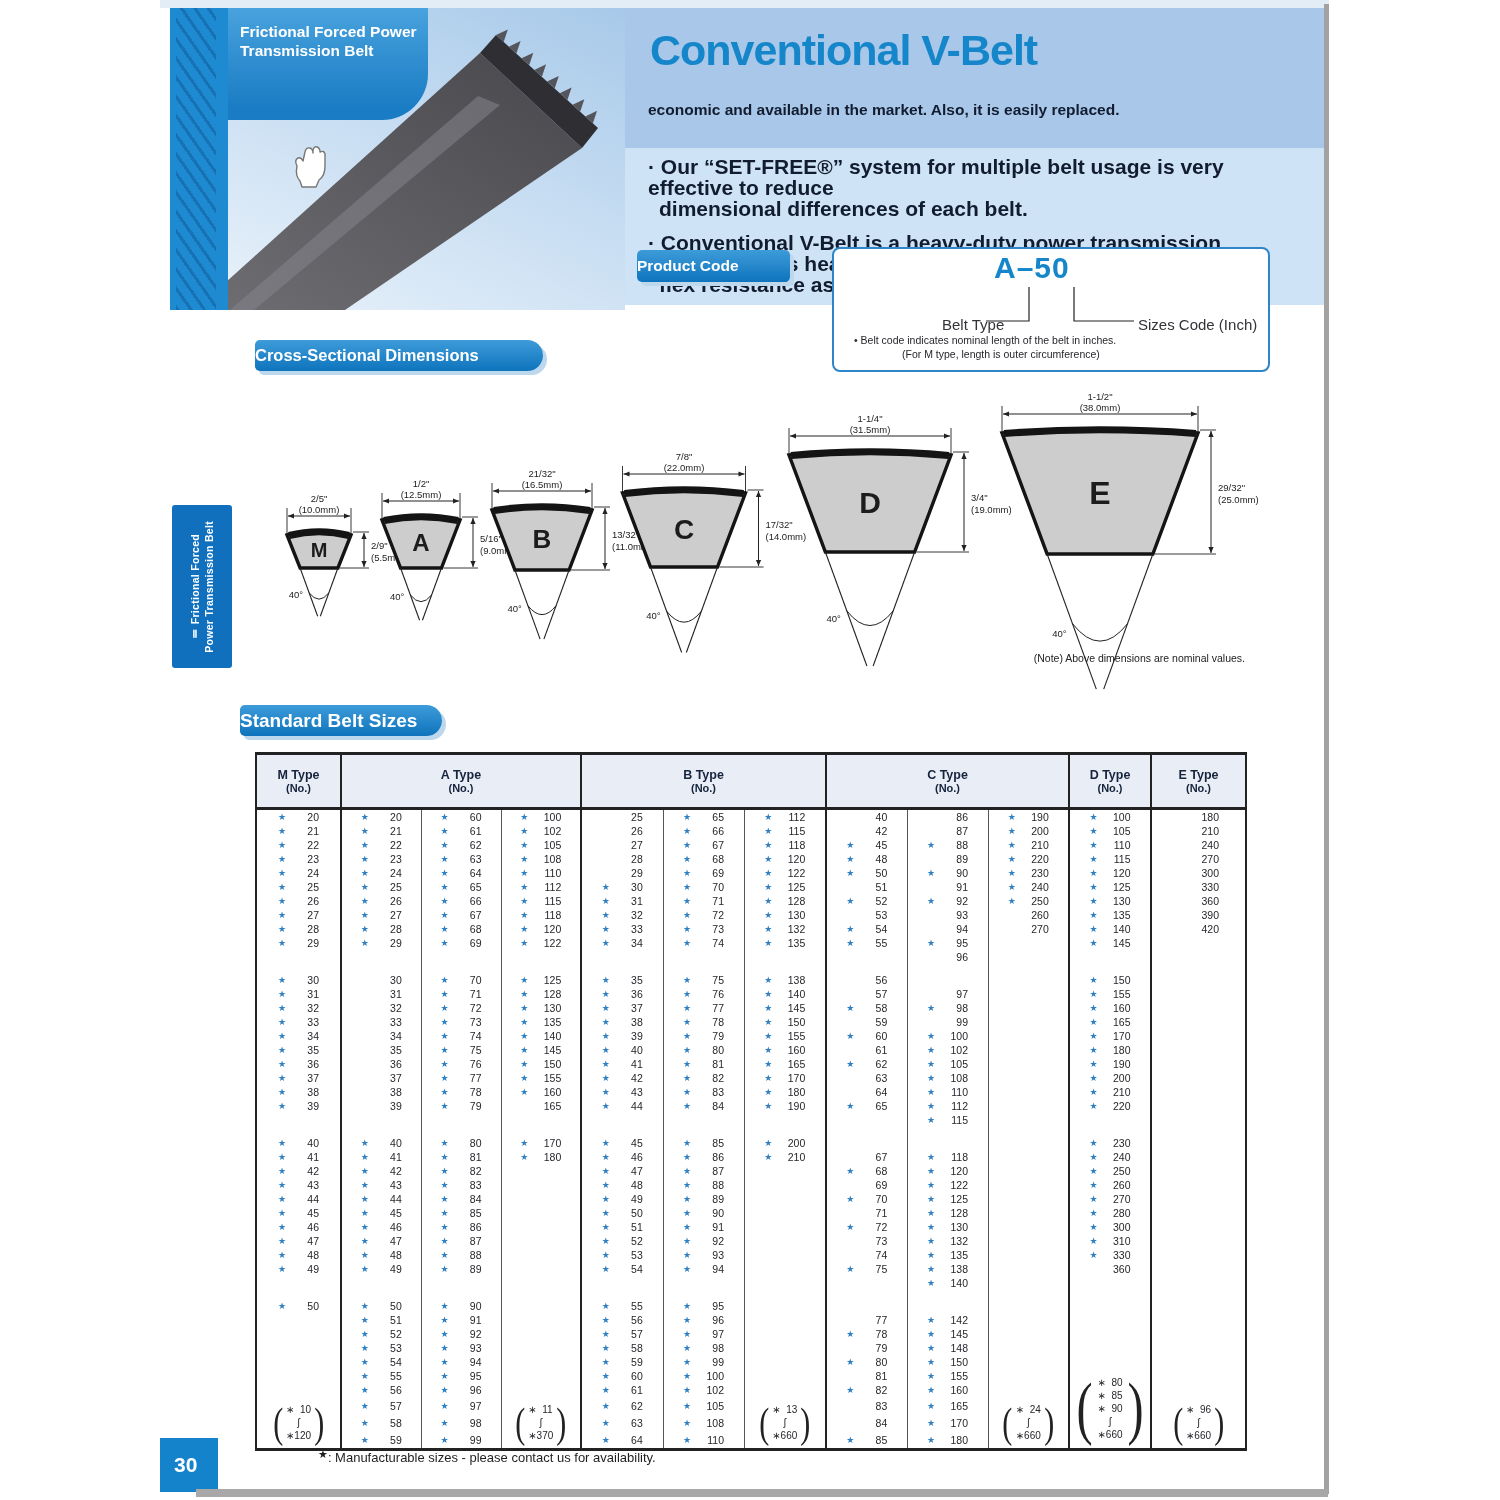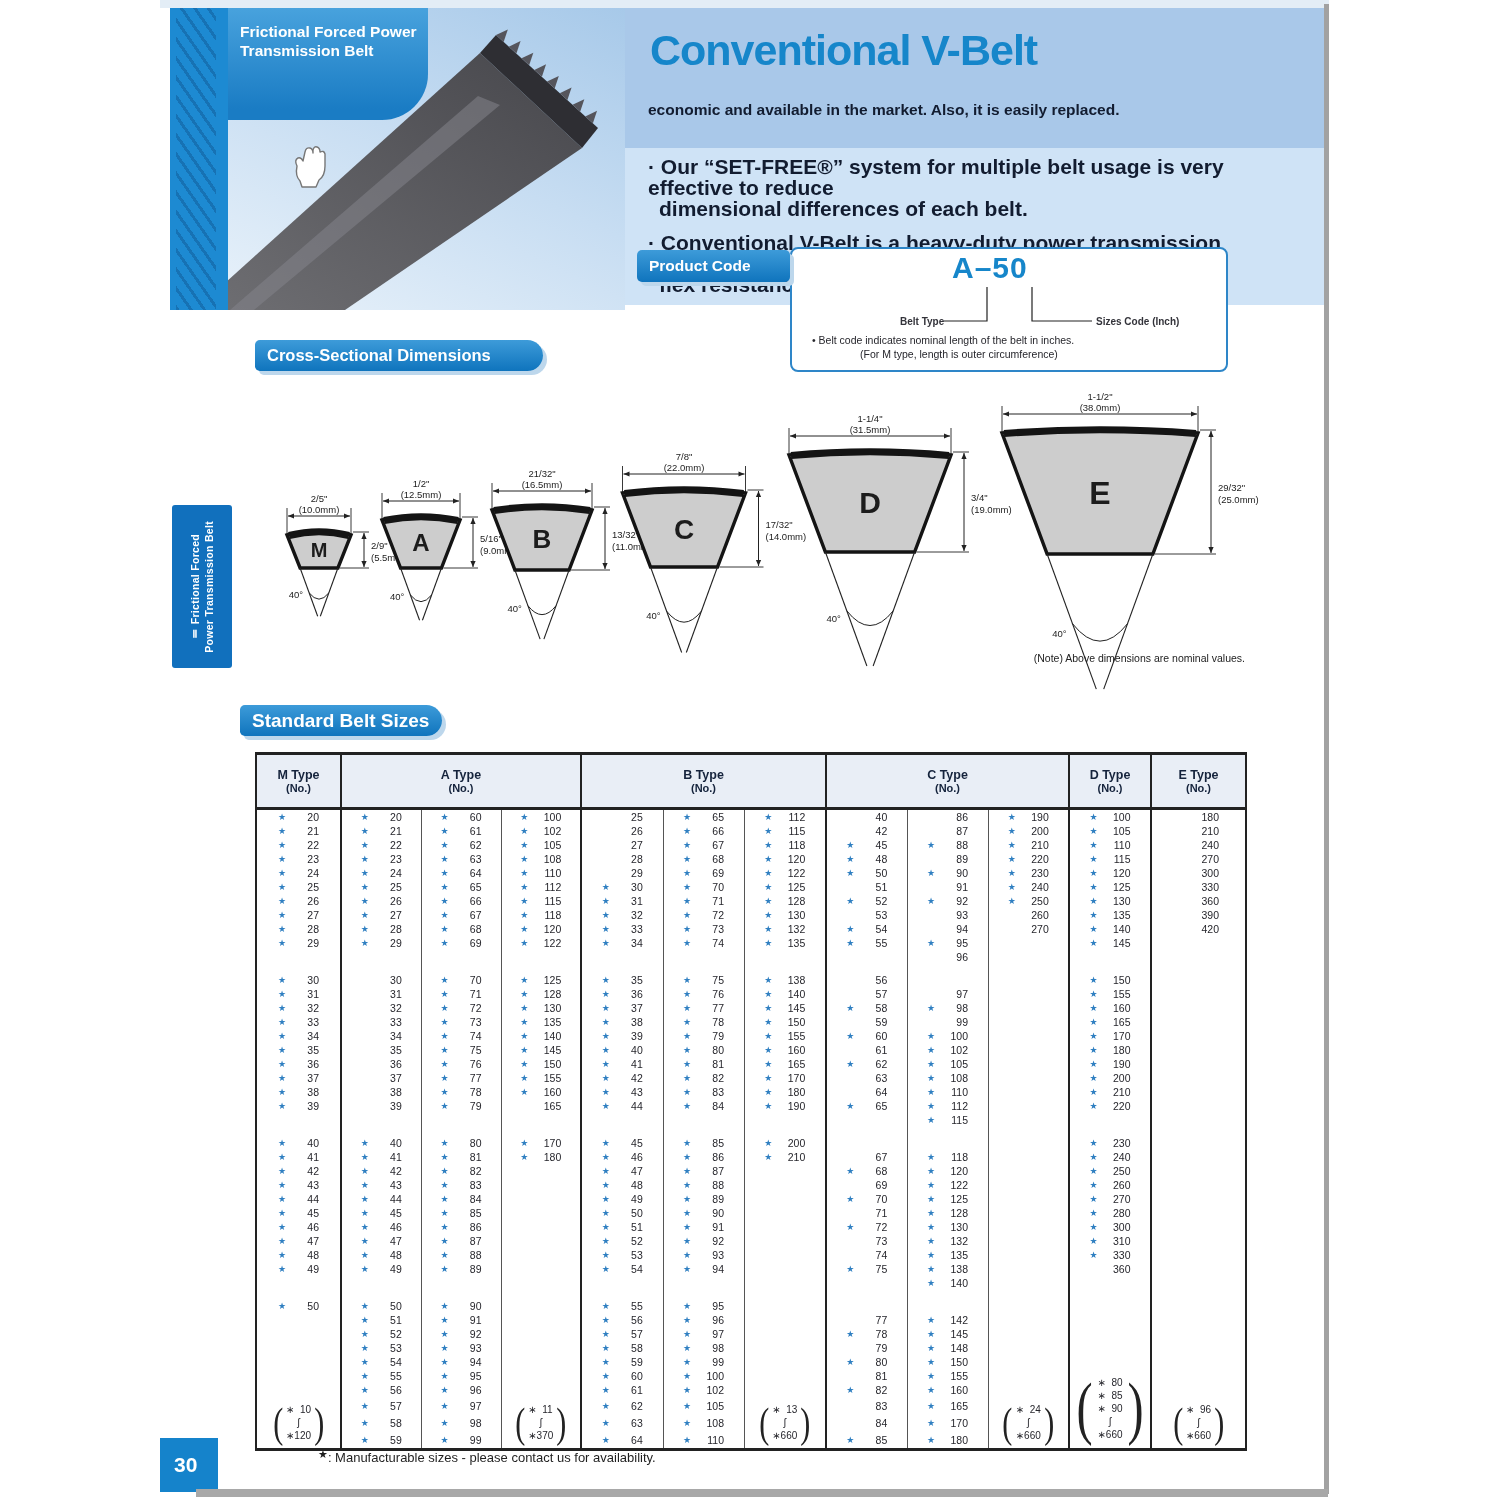--- a/index.html
+++ b/index.html
@@ -28,32 +28,32 @@
   .band-bullets{left:625px;top:148px;width:704px;height:157px;background:#cfe3f6;}
   .title{left:650px;top:26px;font-size:43px;font-weight:bold;color:#1686ca;letter-spacing:-1px;}
   .intro{left:648px;top:99px;width:600px;font-size:15.5px;font-weight:bold;color:#121c30;line-height:21px;}
   .bullets{left:648px;top:156px;width:620px;font-size:21px;font-weight:bold;color:#121c30;line-height:21px;}
   .bullet{margin-bottom:13px;}
   .bullet .l2{padding-left:11px;}
 
   
   .pill{background:linear-gradient(180deg,#3d9bd9 0%,#0f74bd 100%);color:#fff;font-weight:bold;
         border-radius:5px 16px 16px 5px;box-shadow:4px 4px 0 #bdd7ec;
-        display:flex;align-items:center;padding:0 12px;box-sizing:border-box;}
+        display:flex;align-items:center;padding:0 0;box-sizing:border-box;}
   .pill-cs{left:255px;top:340px;width:288px;height:31px;font-size:16.5px;}
   .pill-sb{left:240px;top:705px;width:202px;height:31px;font-size:19px;}
   .pill-pc{left:637px;top:250px;width:153px;height:32px;font-size:15.5px;border-radius:5px;}
 
   
-  .pcbox{left:790px;top:247px;width:438px;height:125px;background:#fff;border:2.5px solid #2e86c8;
+  .pcbox{left:832px;top:247px;width:438px;height:125px;background:#fff;border:2.5px solid #2e86c8;
          border-radius:8px;box-sizing:border-box;}
   .pccode{position:absolute;left:160px;top:2px;font-size:30px;font-weight:bold;color:#1686ca;letter-spacing:1px;}
   .pcnote{position:absolute;left:20px;top:84px;font-size:10.5px;color:#26262c;line-height:14px;}
   .pcnote .n2{padding-left:7px;margin-left:41px;}
-  .pclbl{position:absolute;font-size:10px;font-weight:bold;color:#33333a;}
+  .pclbl{position:absolute;font-size:15px;font-weight:normal;color:#33333a;}
 
   
   .tab{left:172px;top:505px;width:60px;height:163px;background:#1170bd;border-radius:3px;
        display:flex;align-items:center;justify-content:center;}
   .tab .vt{writing-mode:vertical-rl;transform:rotate(180deg);color:#fff;font-weight:bold;
        font-size:10.5px;line-height:14px;text-align:center;letter-spacing:.3px;}
 
   
   .csnote{left:1000px;top:652px;width:245px;font-size:10.5px;color:#222;text-align:right;}
 

